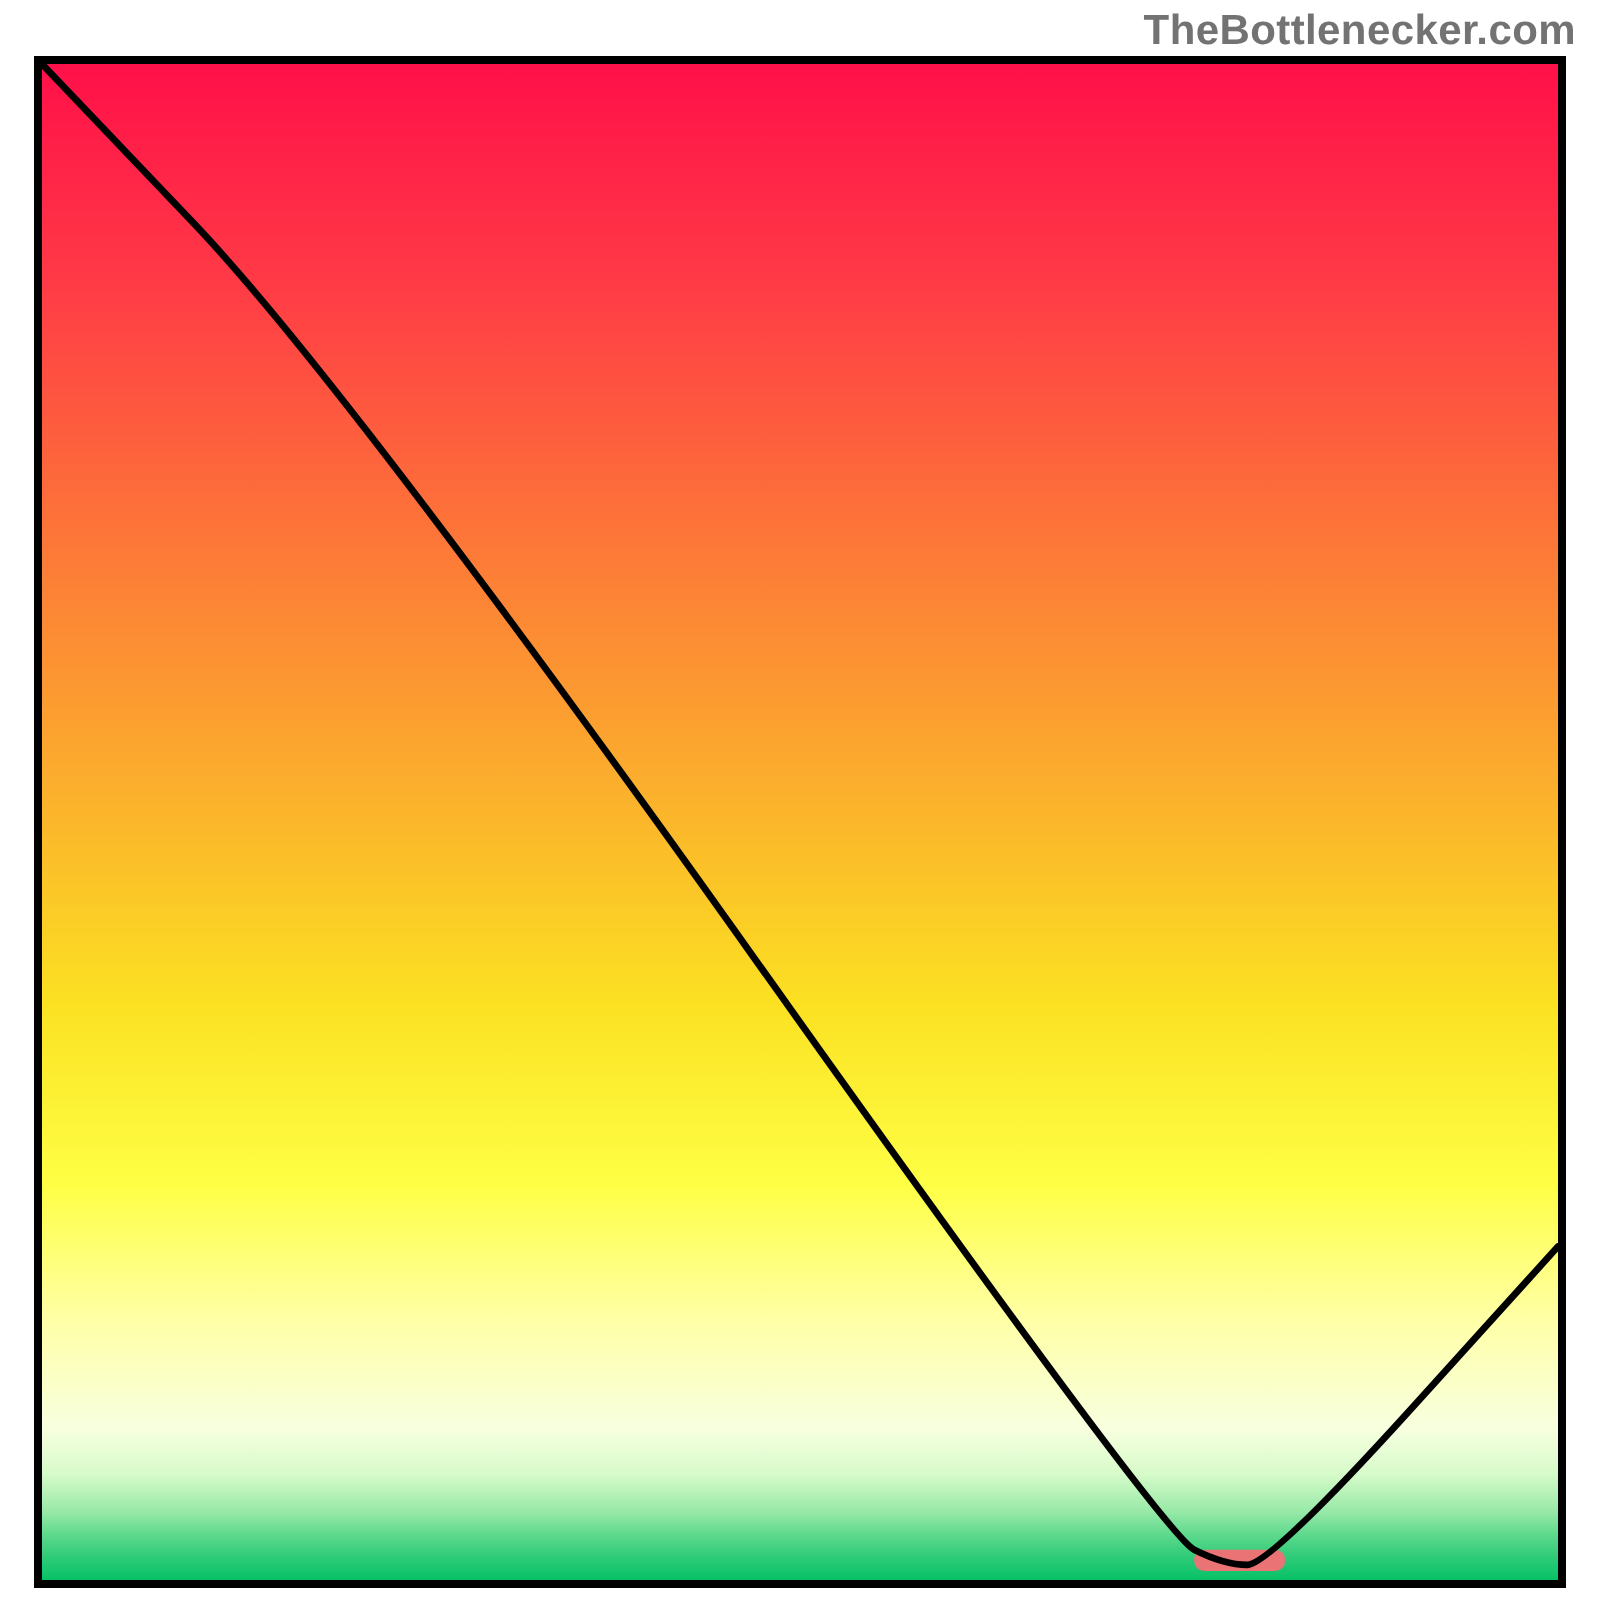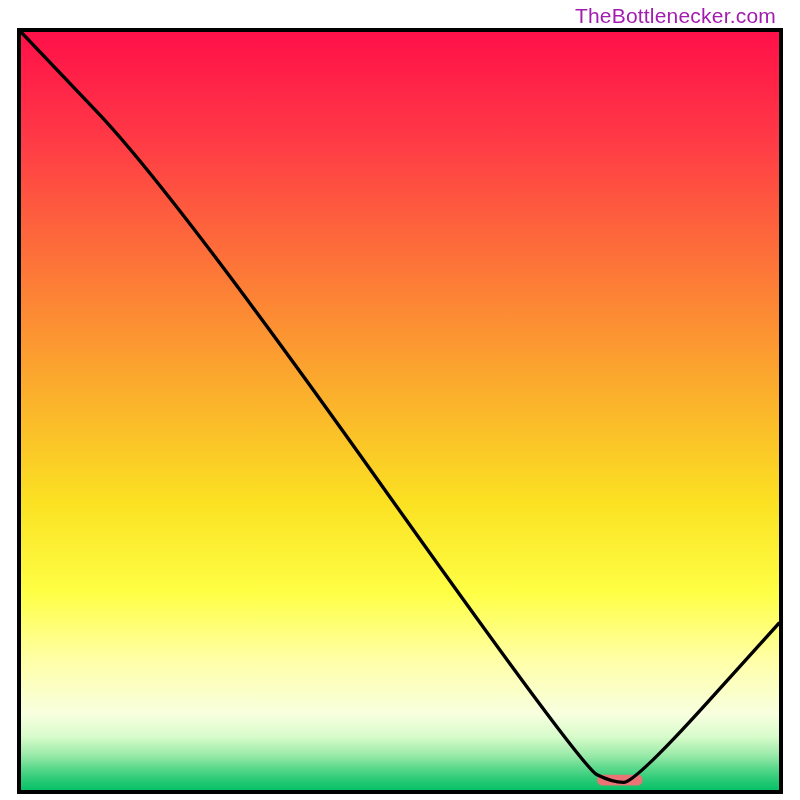--- a/index.html
+++ b/index.html
@@ -7,24 +7,24 @@
     padding: 0;
     width: 800px;
     height: 800px;
     background: #ffffff;
     font-family: Arial, Helvetica, sans-serif;
     overflow: hidden;
   }
   .watermark {
     position: absolute;
     top: 4px;
-    right: 24px;
+    right: 12px;
     font-size: 21px;
-    font-weight: 400;
-    color: #a21caf;
+    font-weight: 700;
+    color: #737373;
     letter-spacing: 0.2px;
     z-index: 10;
   }
   .outer {
     position: absolute;
     left: 17px;
     top: 28px;
     width: 766px;
     height: 766px;
     box-sizing: border-box;

